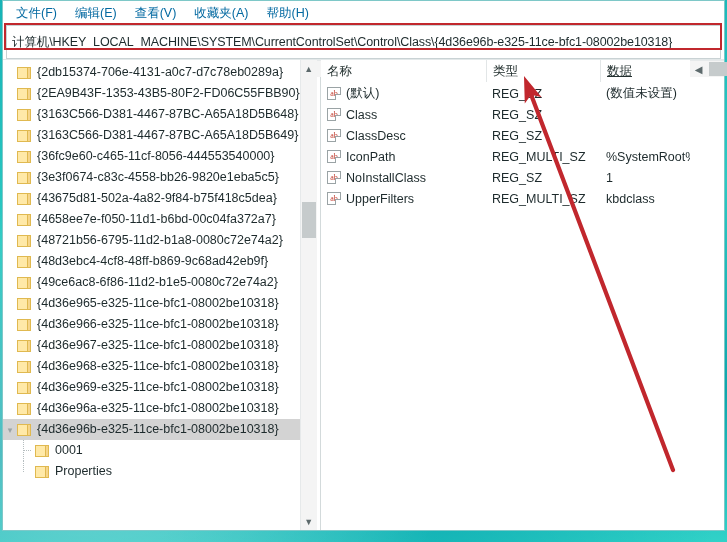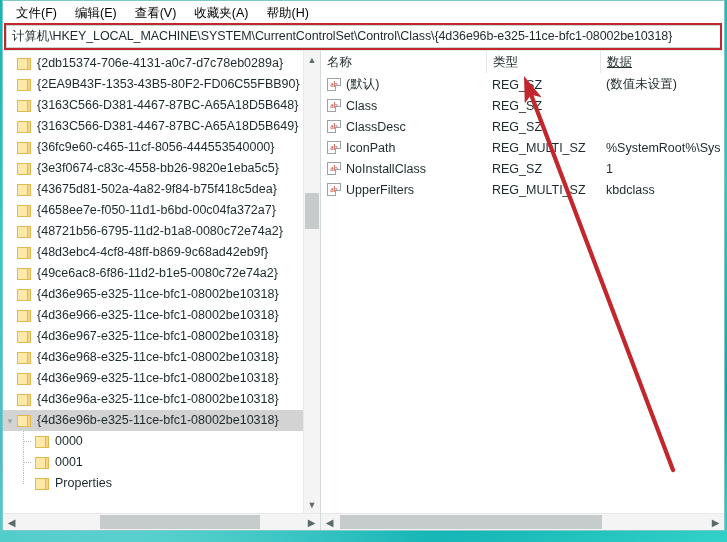--- a/index.html
+++ b/index.html
@@ -100,33 +100,33 @@
   .menubar {
     height: 24px;
     flex: 0 0 24px;
     display: flex;
     align-items: center;
     padding-left: 4px;
     background: #ffffff;
   }
   .menu-item {
     font-size: 12.5px;
-    color: #000000;
+    color: #0369a1;
     padding: 2px 9px;
     white-space: nowrap;
   }
 
   
   .addressbar-wrap {
     flex: 0 0 25px;
     padding: 0 3px;
     position: relative;
   }
   .addressbar {
-    height: 23px;
+    height: 34px;
     border: 1px solid #c9d2d4;
     background: #ffffff;
     display: flex;
     align-items: center;
     box-sizing: border-box;
   }
   .address-text {
     font-size: 12.5px;
     color: #1d2a2c;
     padding-left: 5px;
@@ -152,21 +152,21 @@
     display: flex;
     min-height: 0;
     border-top: 1px solid #e3e8e9;
   }
 
   
   .tree-pane {
     width: 318px;
     flex: 0 0 318px;
     display: flex;
-    flex-direction: column;
+    flex-direction: row;
     background: #ffffff;
     border-right: 1px solid #d3dadb;
     box-sizing: border-box;
     min-height: 0;
   }
   .tree-body {
     flex: 1 1 auto;
     display: flex;
     min-height: 0;
   }
@@ -298,21 +298,21 @@
     position: absolute;
     top: 1px;
     height: 14px;
     background: #c6cbcc;
   }
 
   
   .val-pane {
     flex: 1 1 auto;
     display: flex;
-    flex-direction: column;
+    flex-direction: row;
     background: #ffffff;
     min-width: 0;
   }
   .val-body {
     flex: 1 1 auto;
     min-height: 0;
     overflow: hidden;
     position: relative;
   }
   .val-header {
@@ -547,30 +547,20 @@
               <span class="tree-label">{4d36e96a-e325-11ce-bfc1-08002be10318}</span>
             </div>
             <div class="tree-row selected">
               <div class="expander">▾</div>
               <div class="indent1"></div>
               <div class="folder">
                 <div class="fbody"></div>
                 <div class="ftab"></div>
               </div>
               <span class="tree-label">{4d36e96b-e325-11ce-bfc1-08002be10318}</span>
-            </div>
-            <div class="tree-row">
-              <div class="dotstub"></div>
-              <div class="dotline" style="top: 0px; bottom: 0px;"></div>
-              <div class="indent2"></div>
-              <div class="folder">
-                <div class="fbody"></div>
-                <div class="ftab"></div>
-              </div>
-              <span class="tree-label">0000</span>
             </div>
             <div class="tree-row">
               <div class="dotstub"></div>
               <div class="dotline" style="top: 0px; bottom: 0px;"></div>
               <div class="indent2"></div>
               <div class="folder">
                 <div class="fbody"></div>
                 <div class="ftab"></div>
               </div>
               <span class="tree-label">0001</span>

